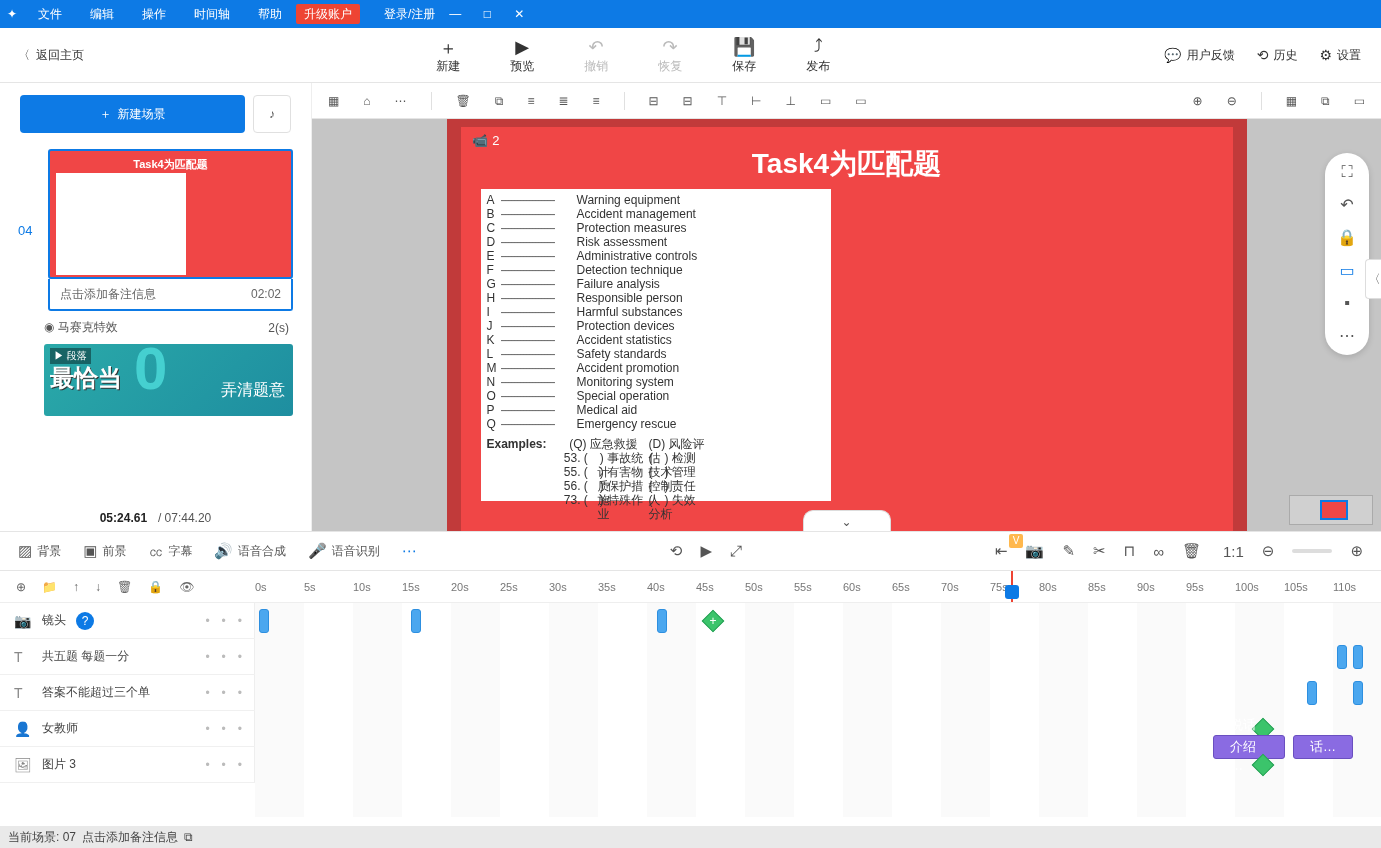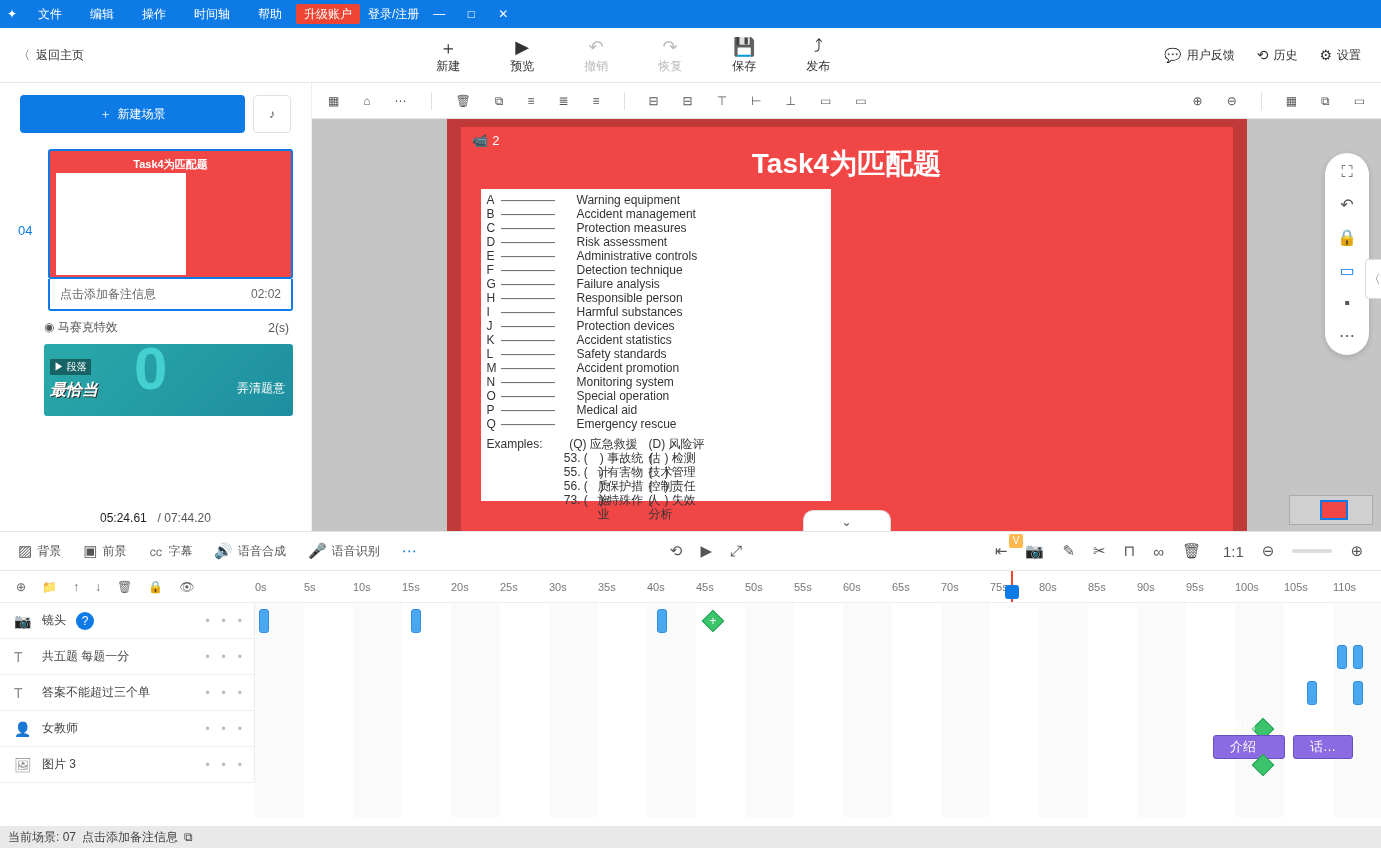--- a/index.html
+++ b/index.html
@@ -2,21 +2,21 @@
 <html><head>
 <meta charset="utf-8">
 <style>
 *{box-sizing:border-box;margin:0;padding:0;font-family:"Microsoft YaHei",Arial,sans-serif;font-size:12px;}
 body{width:1381px;height:848px;background:#fff;overflow:hidden;position:relative;}
 .titlebar{height:28px;background:#0d7ae5;display:flex;align-items:center;color:#fff;}
 .logo-icon{width:24px;text-align:center;}
 .menu-items{display:flex;gap:0;}
 .menu-item{padding:0 14px;line-height:28px;cursor:pointer;}
 .title-text{flex:1;text-align:center;font-size:13px;}
-.upgrade{background:#e43;padding:0 8px;line-height:20px;margin-right:0;border-radius:2px;}
+.upgrade{background:#e43;padding:0 8px;line-height:20px;margin-right:16px;border-radius:2px;}
 .titlebar-right{display:flex;align-items:center;gap:8px;padding-right:8px;}
 .win-btn{width:24px;text-align:center;cursor:pointer;}
 .topbar{height:55px;background:#fff;border-bottom:1px solid #e5e5e5;display:flex;align-items:center;}
 .back-btn{display:flex;align-items:center;gap:6px;padding:0 18px;color:#333;}
 .top-actions{flex:1;display:flex;justify-content:center;gap:50px;}
 .ta{display:flex;flex-direction:column;align-items:center;gap:2px;color:#333;}
 .ta.disabled{color:#bbb;}
 .ta .ico{font-size:18px;height:20px;}
 .right-actions{display:flex;gap:22px;padding-right:20px;}
 .ra{display:flex;align-items:center;gap:5px;color:#333;}
@@ -30,41 +30,41 @@
 .scene-item{display:flex;gap:8px;margin-top:4px;position:relative;}
 .scene-num{width:22px;text-align:right;color:#0d7ae5;font-size:13px;display:flex;align-items:center;}
 .scene-card{flex:1;}
 .scene-thumb{height:130px;border:2px solid #0d7ae5;border-radius:3px;background:#f04646;position:relative;overflow:hidden;}
 .thumb-title{color:#fff;font-weight:bold;font-size:11px;text-align:center;padding-top:6px;}
 .thumb-sheet{position:absolute;left:6px;top:22px;width:130px;height:102px;background:#fff;}
 .scene-footer{height:32px;border:2px solid #0d7ae5;border-top:none;border-radius:0 0 3px 3px;display:flex;align-items:center;justify-content:space-between;padding:0 10px;color:#666;}
 .mosaic-row{display:flex;align-items:center;justify-content:space-between;padding:8px 4px 8px 26px;color:#555;}
 .scene2{height:72px;background:linear-gradient(135deg,#2aa9a9,#1e8ea0);border-radius:3px;position:relative;margin-left:26px;overflow:hidden;}
 .scene2 .big0{position:absolute;left:90px;top:-10px;font-size:60px;color:#45d0d0;font-weight:bold;}
-.scene2 .txt1{position:absolute;left:6px;top:36px;font-size:16px;font-weight:bold;color:#fff;text-shadow:1px 1px 0 #333;font-style:italic;}
-.scene2 .txt2{position:absolute;right:8px;top:36px;font-size:12px;color:#fff;}
-.scene2 .tag{position:absolute;left:6px;top:15px;font-size:10px;background:rgba(0,0,0,.4);color:#fff;padding:1px 4px;}
+.scene2 .txt1{position:absolute;left:6px;top:18px;font-size:24px;font-weight:bold;color:#fff;text-shadow:1px 1px 0 #333;}
+.scene2 .txt2{position:absolute;right:8px;top:36px;font-size:16px;color:#fff;}
+.scene2 .tag{position:absolute;left:6px;top:4px;font-size:10px;background:rgba(0,0,0,.4);color:#fff;padding:1px 4px;}
 .time-row{text-align:center;color:#555;padding:10px 0 6px;font-size:13px;}
-.time-row .cur{color:#222;}
+.time-row .cur{color:#222;font-weight:bold;}
 .canvas-wrap{flex:1;position:relative;background:#c5c5c5;overflow:hidden;}
 .cv-toolbar{position:absolute;top:0;left:0;right:0;height:36px;background:#fff;border-bottom:1px solid #e5e5e5;display:flex;align-items:center;gap:24px;padding:0 16px;color:#555;}
 .cv-toolbar .sep{width:1px;height:18px;background:#e0e0e0;}
 .stage{position:absolute;top:36px;left:0;right:0;bottom:0;display:flex;align-items:flex-start;justify-content:center;overflow:hidden;}
 .slide-outer{margin-top:-6px;width:800px;height:460px;background:#c13a3a;position:relative;}
 .slide-inner{position:absolute;inset:14px;background:#f04646;}
 .slide-cam{position:absolute;left:12px;top:6px;color:#fff;font-size:13px;}
 .slide-title{color:#fff;font-weight:bold;font-size:28px;text-align:center;padding-top:18px;}
 .sheet{position:absolute;left:20px;top:62px;width:350px;height:312px;background:#fff;padding:4px 6px;font-size:11px;color:#333;font-family:"Times New Roman",serif;}
 .sheet-row{display:flex;height:14px;line-height:14px;}
 .sheet-row .lt{width:14px;}
 .sheet-row .dash{width:76px;letter-spacing:-1px;color:#666;overflow:hidden;}
 .sheet-row .val{flex:1;}
 .sheet-ex{margin-top:6px;}
 .sheet-ex .exrow{display:flex;height:14px;line-height:14px;}
-.sheet-ex .c1{width:72px;}
+.sheet-ex .c1{width:72px;font-weight:bold;}
 .sheet-ex .c2{width:90px;text-align:center;}
 .sheet-ex .c3{width:56px;}
 .stage-fab{position:absolute;right:12px;top:70px;width:44px;background:#fff;border-radius:22px;box-shadow:0 2px 6px rgba(0,0,0,.15);display:flex;flex-direction:column;align-items:center;padding:10px 0;gap:14px;color:#555;}
 .stage-fab .fi{font-size:16px;}
 .stage-fab .fi.active{color:#0d7ae5;}
 .edge-tab{position:absolute;right:-2px;top:176px;width:18px;height:40px;background:#fff;border:1px solid #ddd;border-right:none;border-radius:4px 0 0 4px;display:flex;align-items:center;justify-content:center;color:#555;}
 .minimap{position:absolute;right:8px;bottom:6px;width:84px;height:30px;background:#d0d0d0;border:1px solid #aaa;}
 .minimap .mm-inner{position:absolute;left:30px;top:4px;width:28px;height:20px;background:#f04646;border:2px solid #0d7ae5;}
 .drop-tab{position:absolute;left:50%;transform:translateX(-50%);bottom:-1px;width:88px;height:22px;background:#fff;border:1px solid #ddd;border-bottom:none;border-radius:10px 10px 0 0;display:flex;align-items:center;justify-content:center;color:#555;}
 .tabsbar{height:40px;border-top:1px solid #e5e5e5;border-bottom:1px solid #e5e5e5;display:flex;align-items:center;padding:0 18px;gap:22px;color:#555;}

